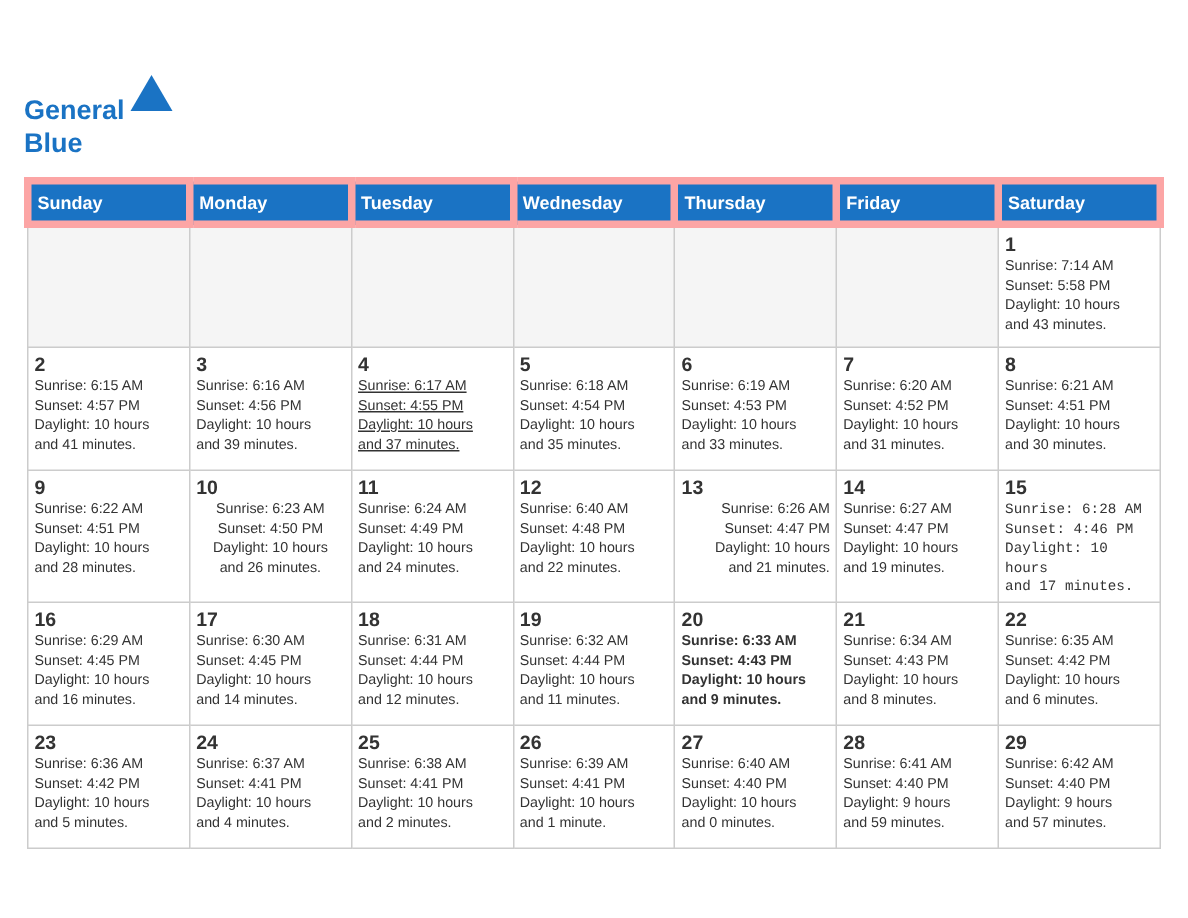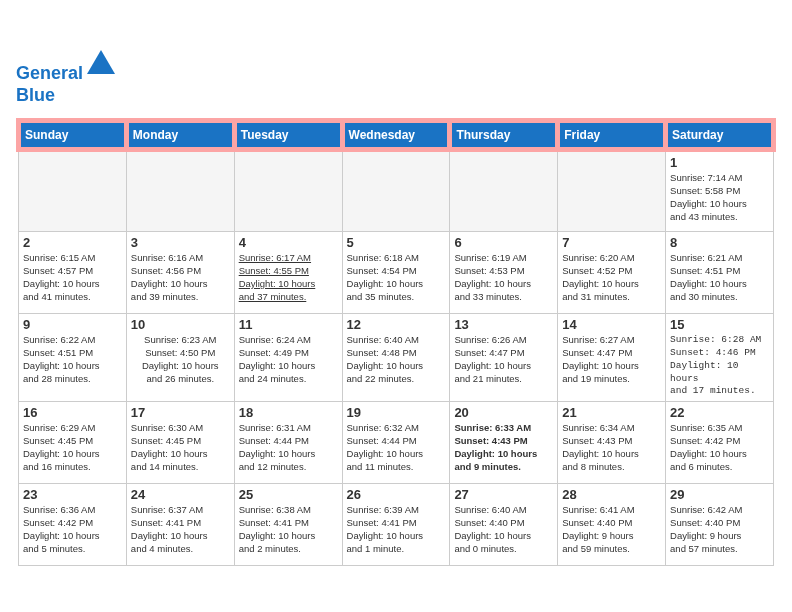--- a/index.html
+++ b/index.html
@@ -212,21 +212,21 @@
         </td>
         <td>
           <div class="day-number">12</div>
           <div class="day-info" style="white-space: pre-line;">Sunrise: 6:40 AM
 Sunset: 4:48 PM
 Daylight: 10 hours
 and 22 minutes.</div>
         </td>
         <td>
           <div class="day-number">13</div>
-          <div class="day-info" style="white-space: pre-line;">Sunrise: 6:26 AM
+          <div class="day-info" style="white-space: pre-line; text-align: right;">Sunrise: 6:26 AM
 Sunset: 4:47 PM
 Daylight: 10 hours
 and 21 minutes.</div>
         </td>
         <td>
           <div class="day-number">14</div>
           <div class="day-info" style="white-space: pre-line;">Sunrise: 6:27 AM
 Sunset: 4:47 PM
 Daylight: 10 hours
 and 19 minutes.</div>

